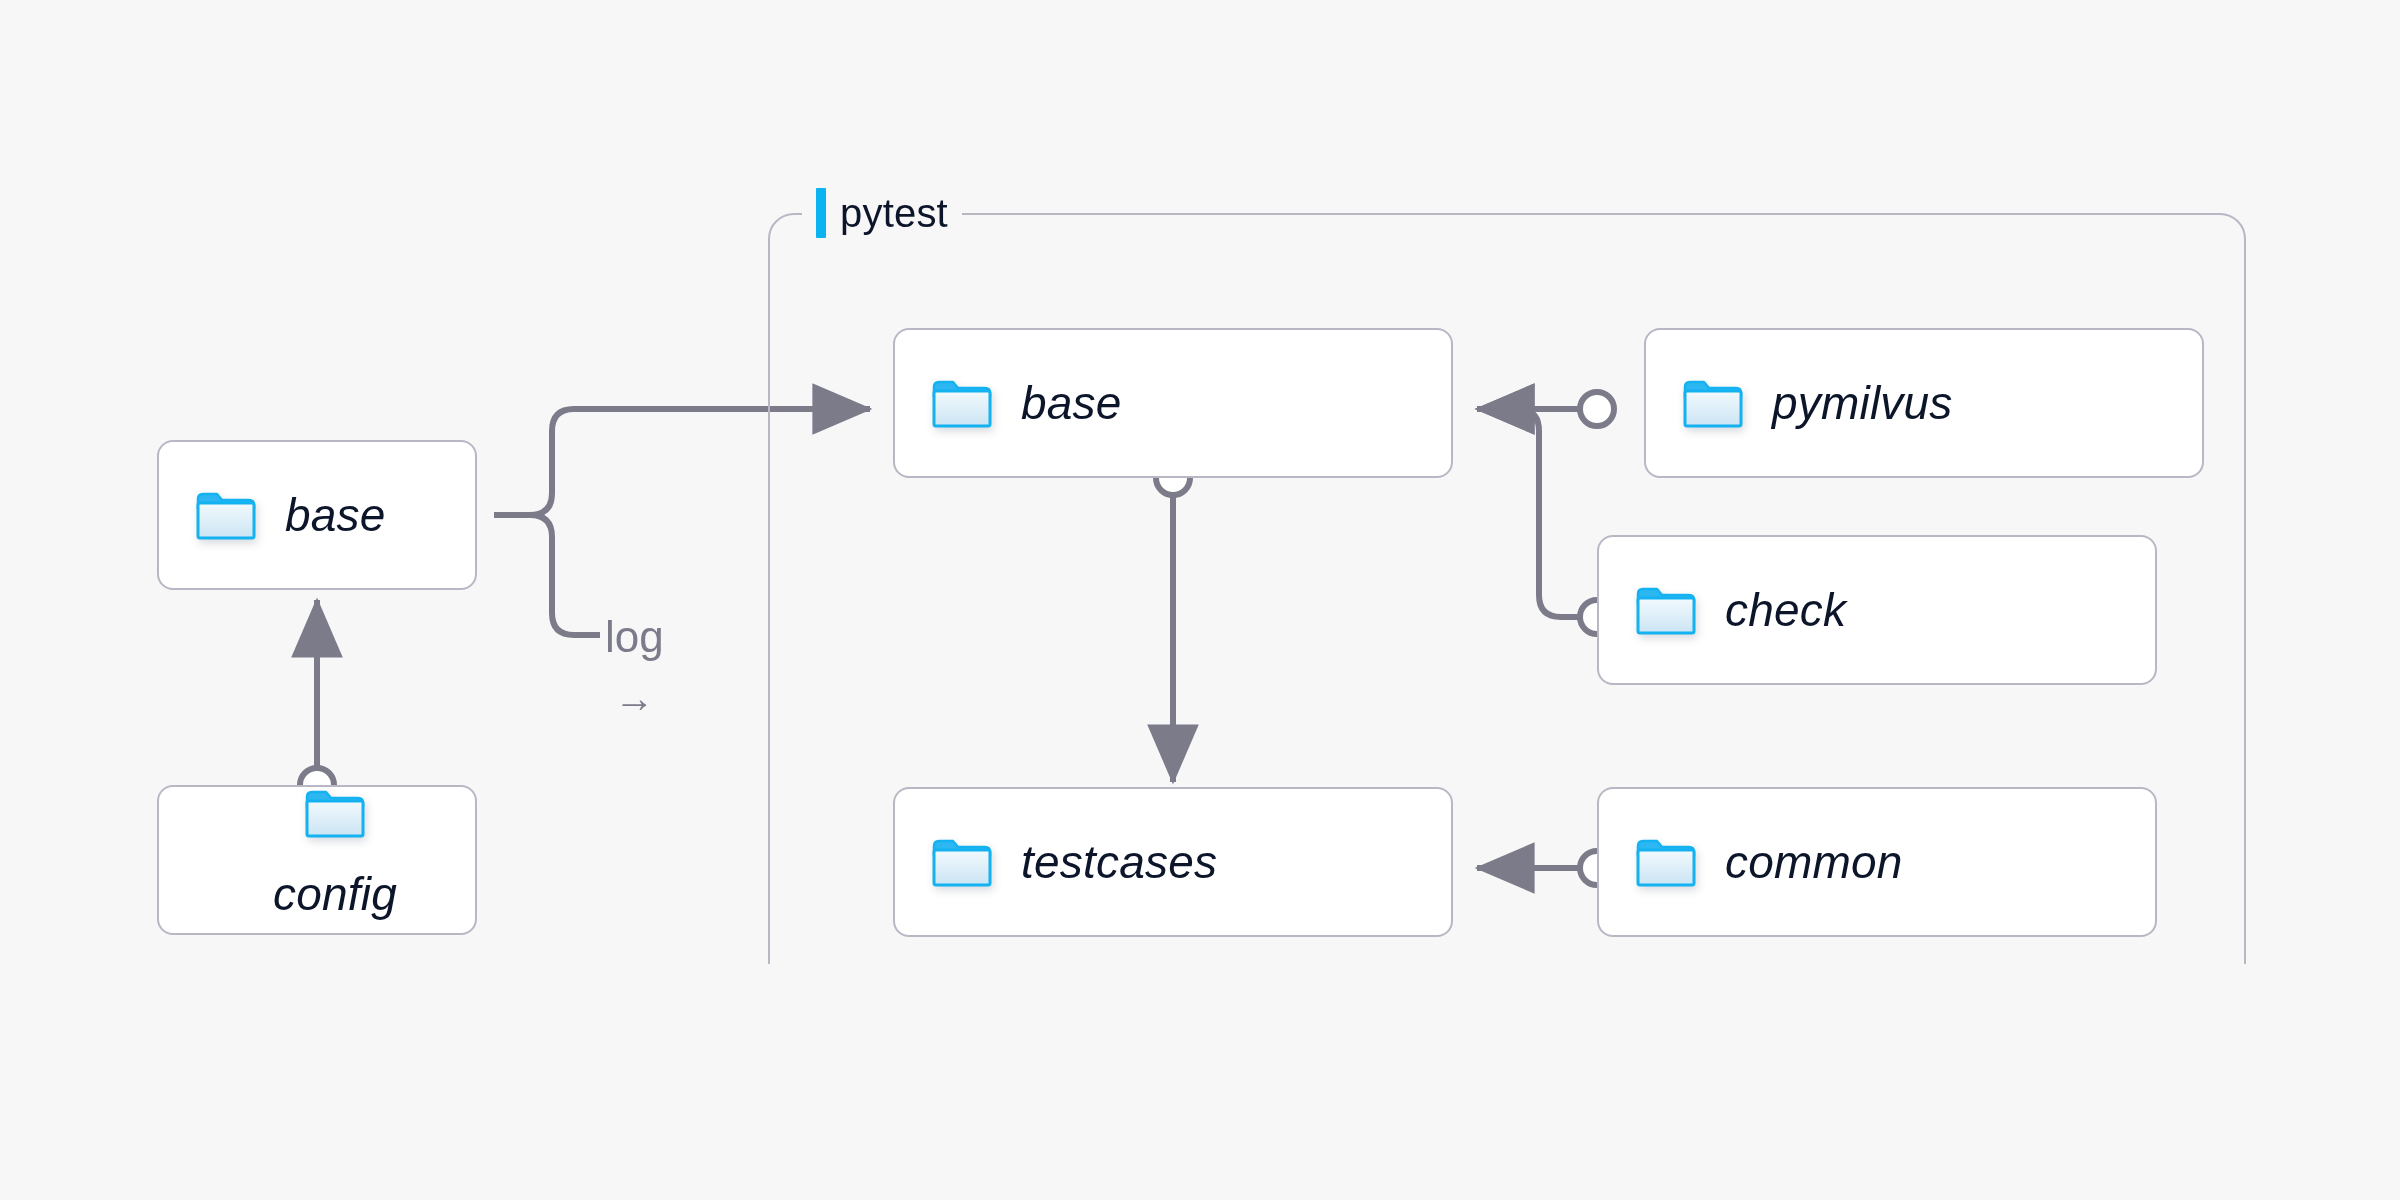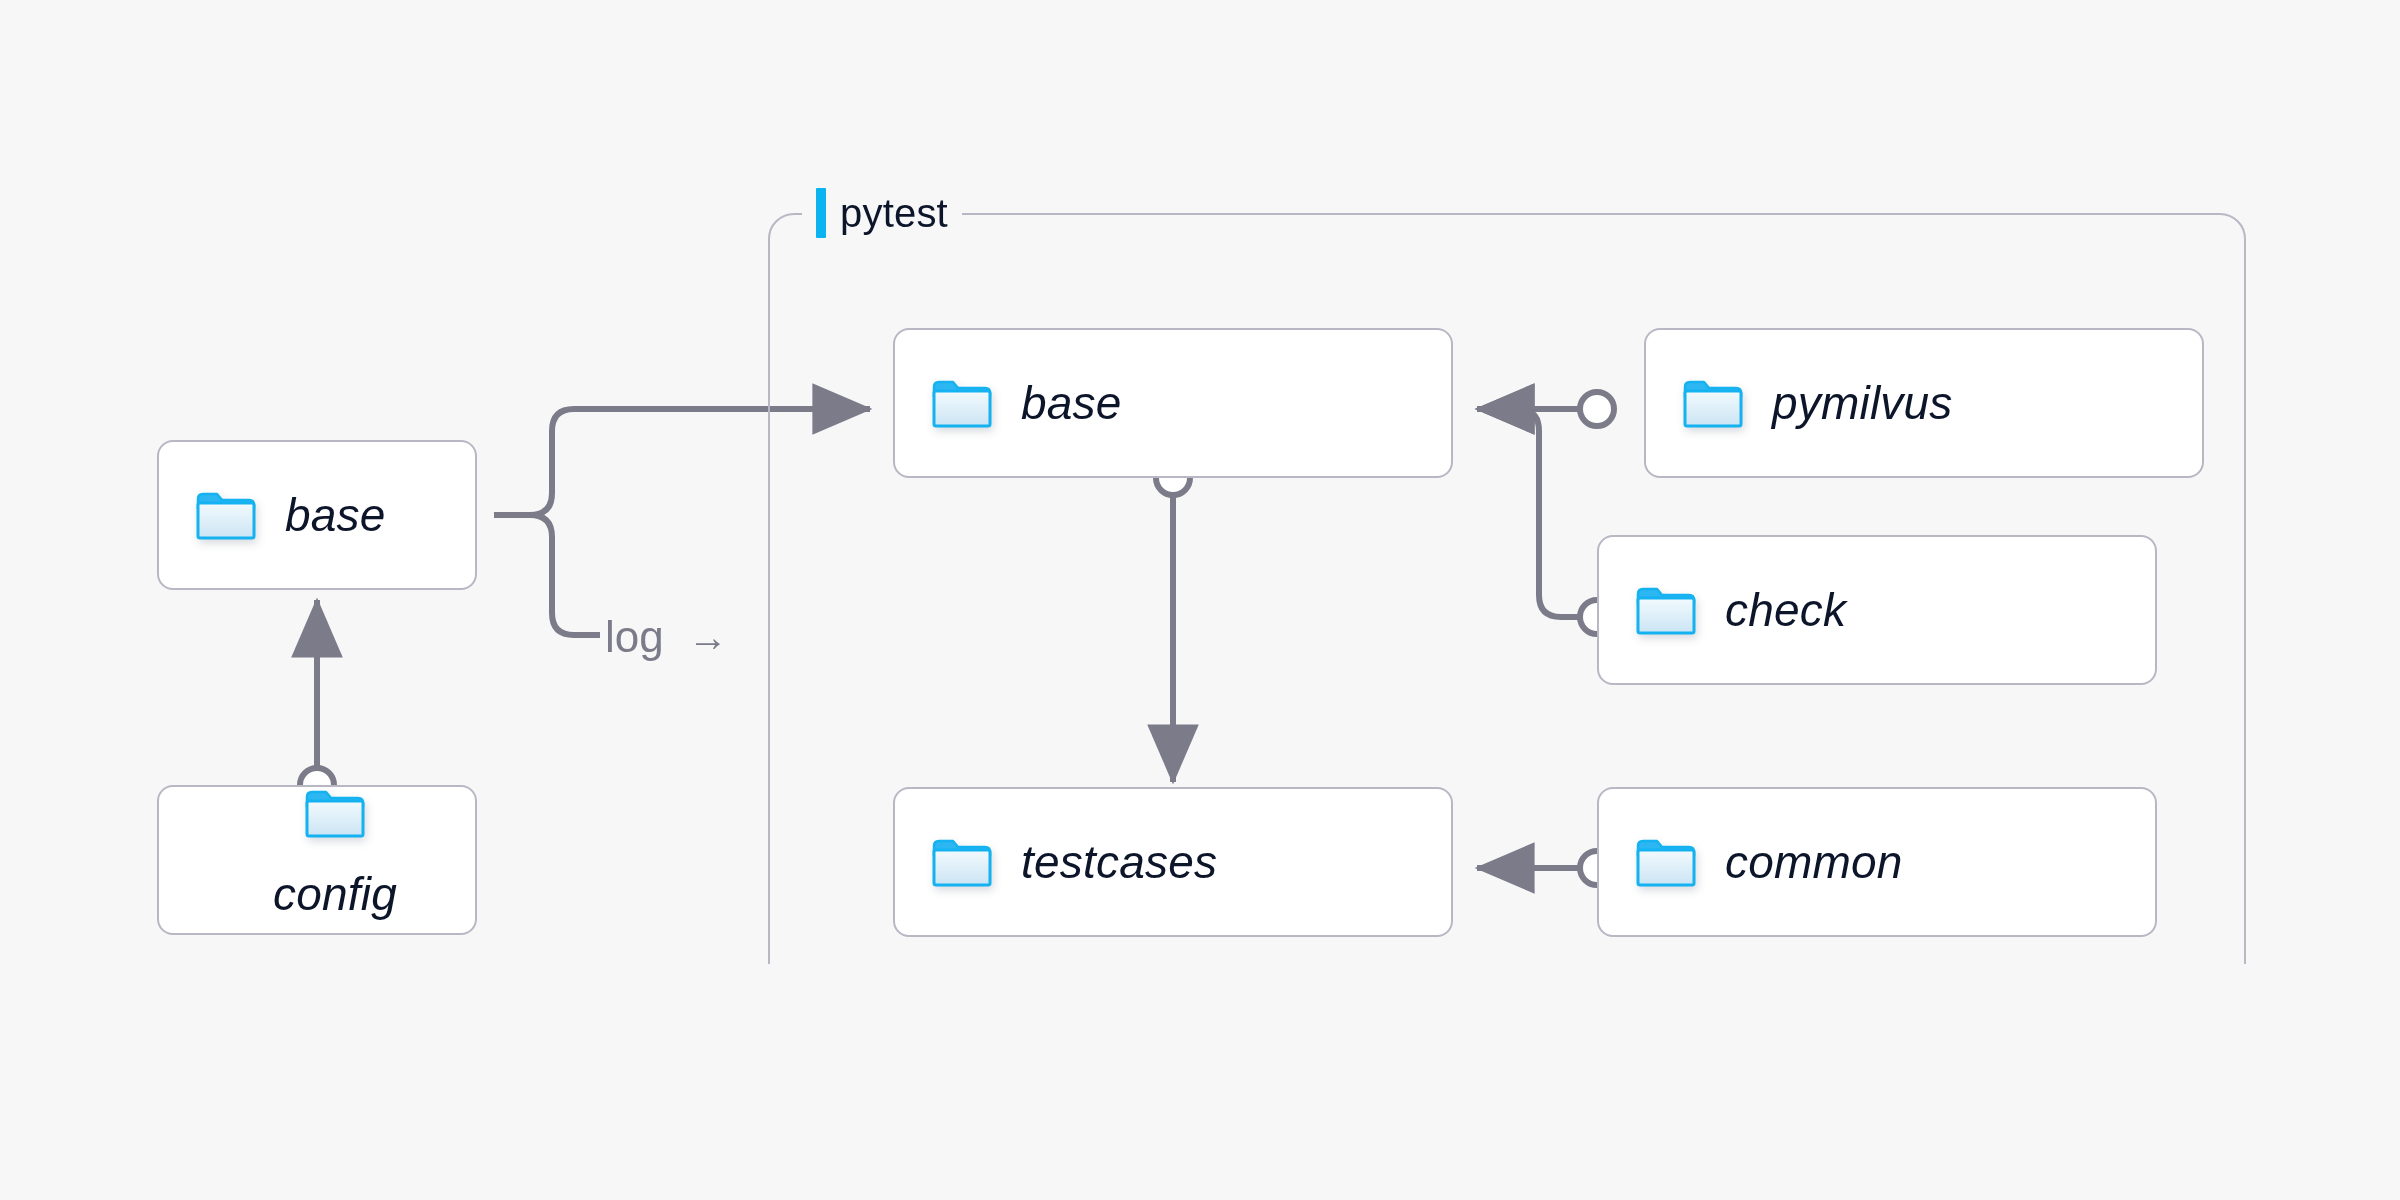--- a/index.html
+++ b/index.html
@@ -82,21 +82,22 @@
   }
 
   
   .edge-label {
     position: absolute;
     font-size: 44px;
     color: #7b7b8a;
     white-space: nowrap;
     display: flex;
     align-items: center;
-    gap: 24px;
+    gap: 16px;
+    flex-direction: column;
   }
   .edge-label .arrow-glyph {
     font-size: 40px;
     line-height: 1;
     color: #7b7b8a;
   }
 </style>
 </head>
 <body>
 

